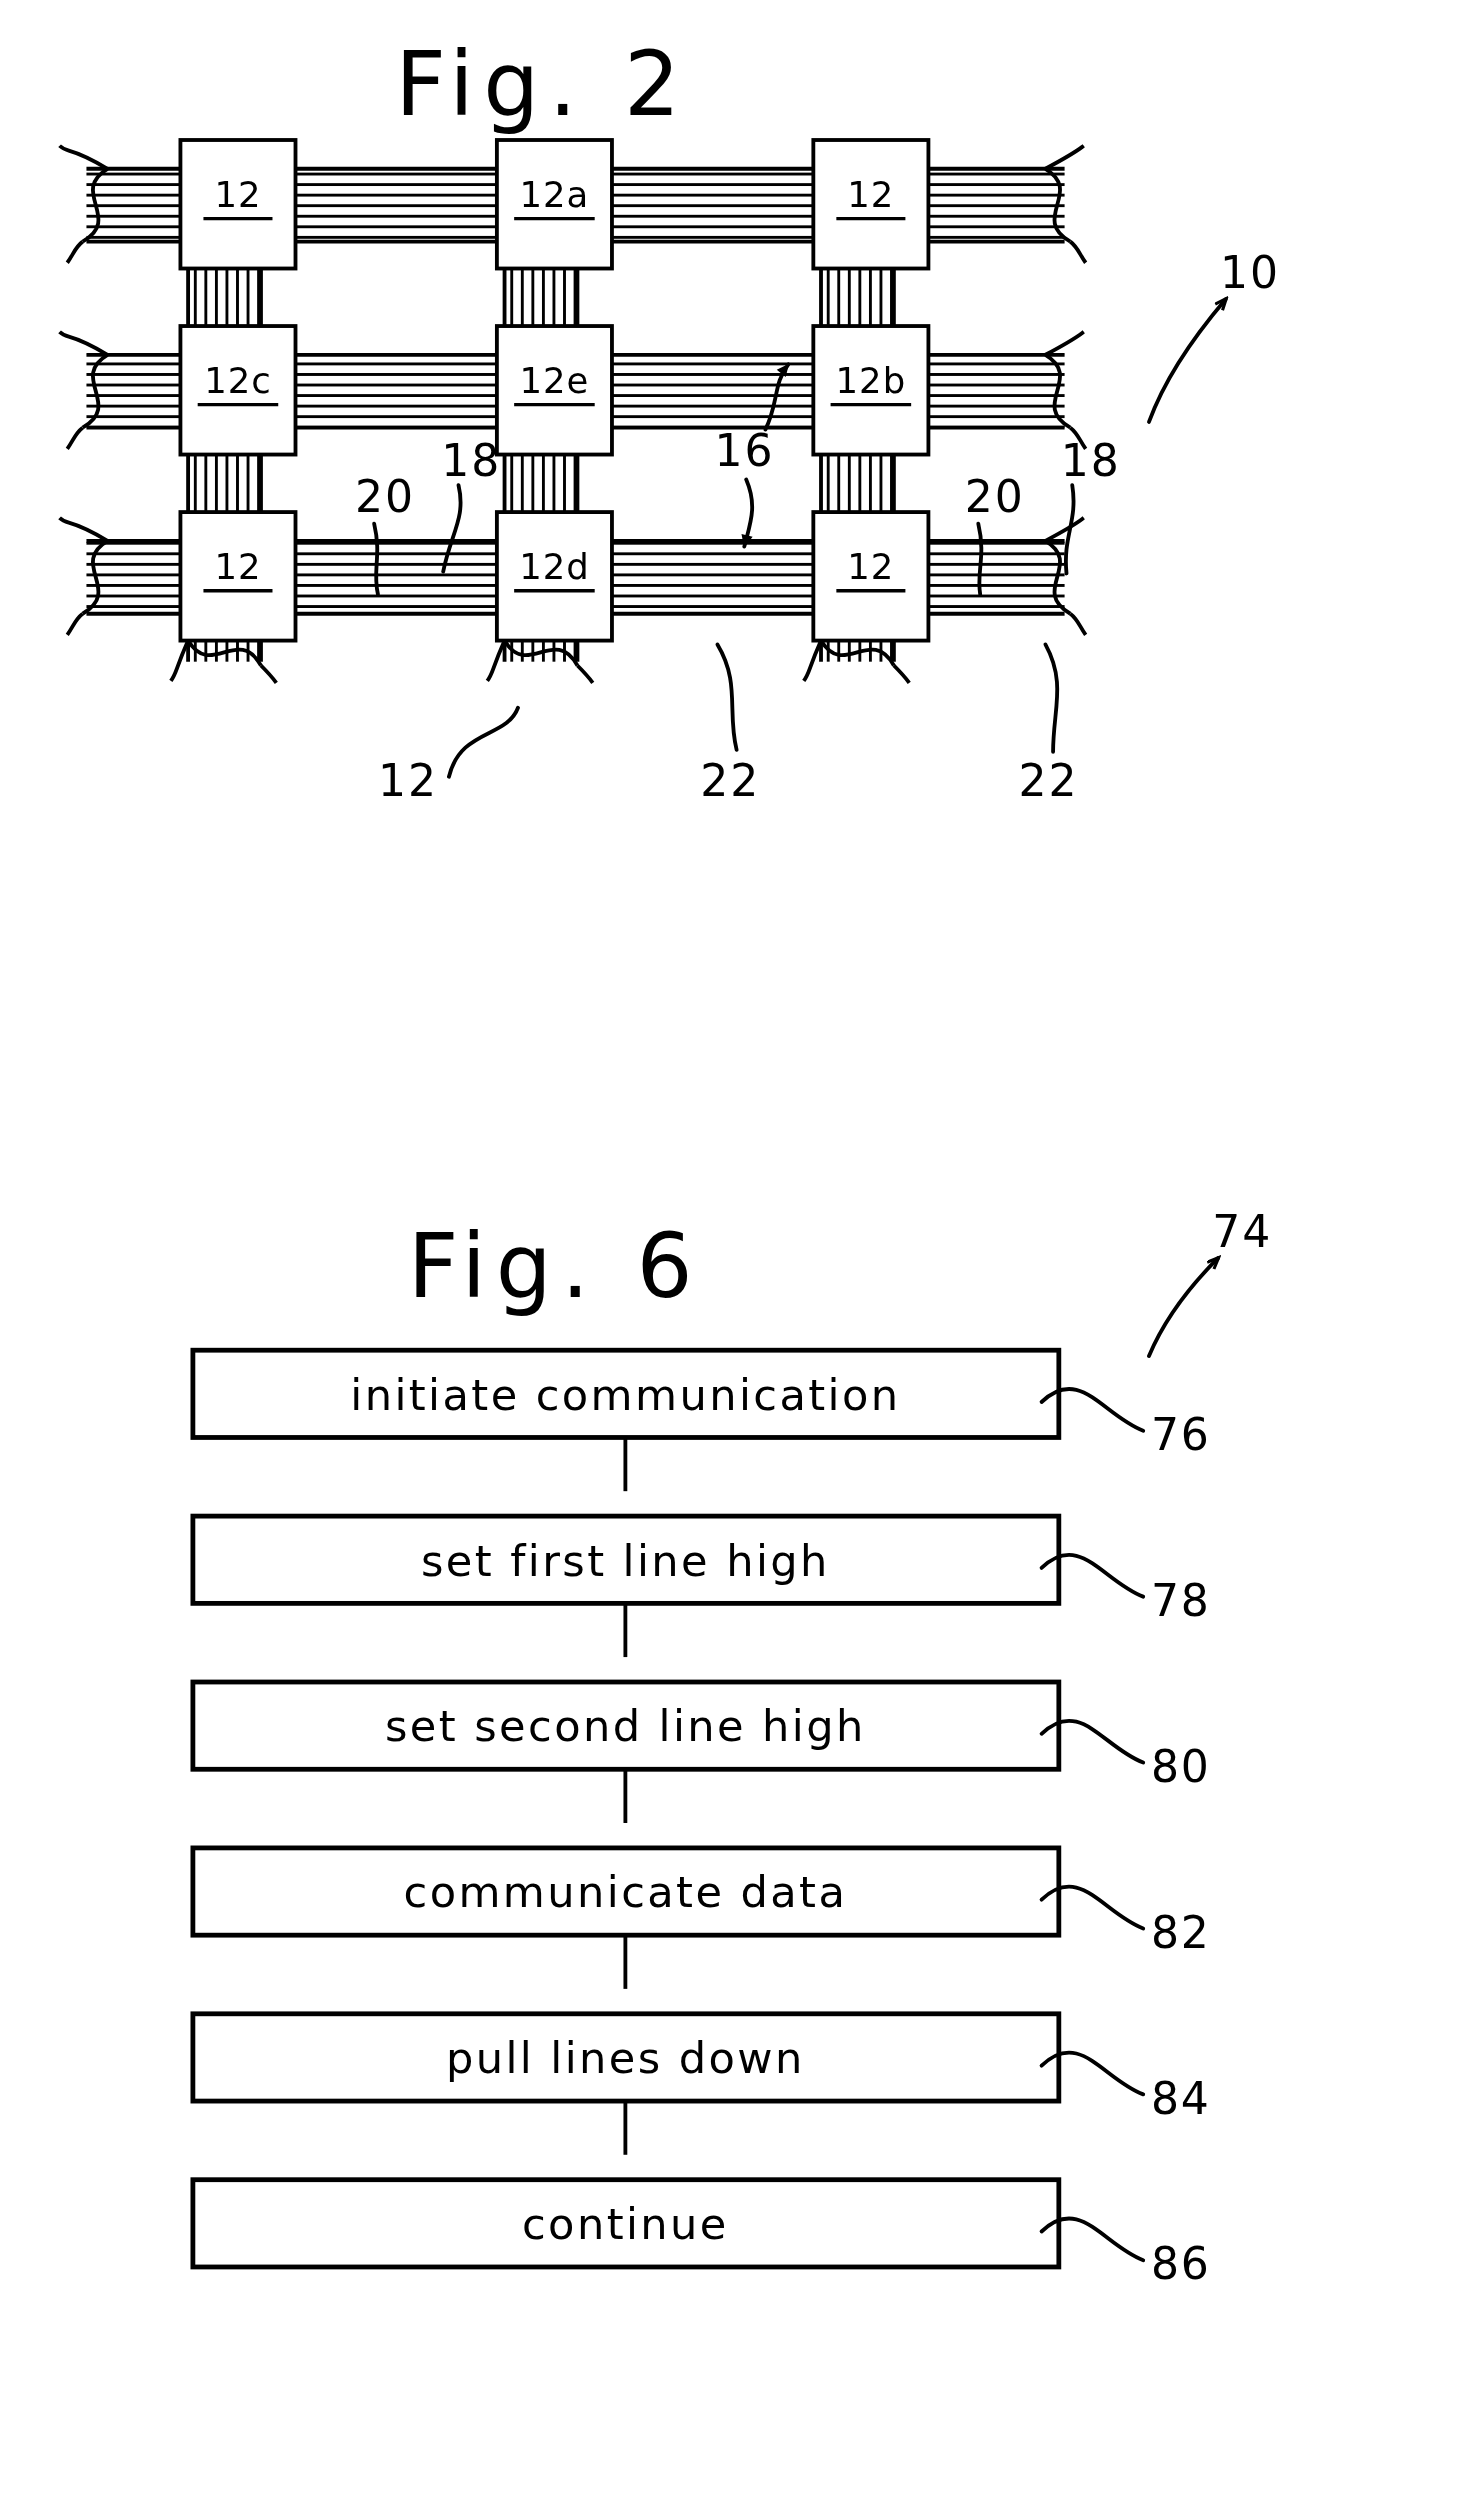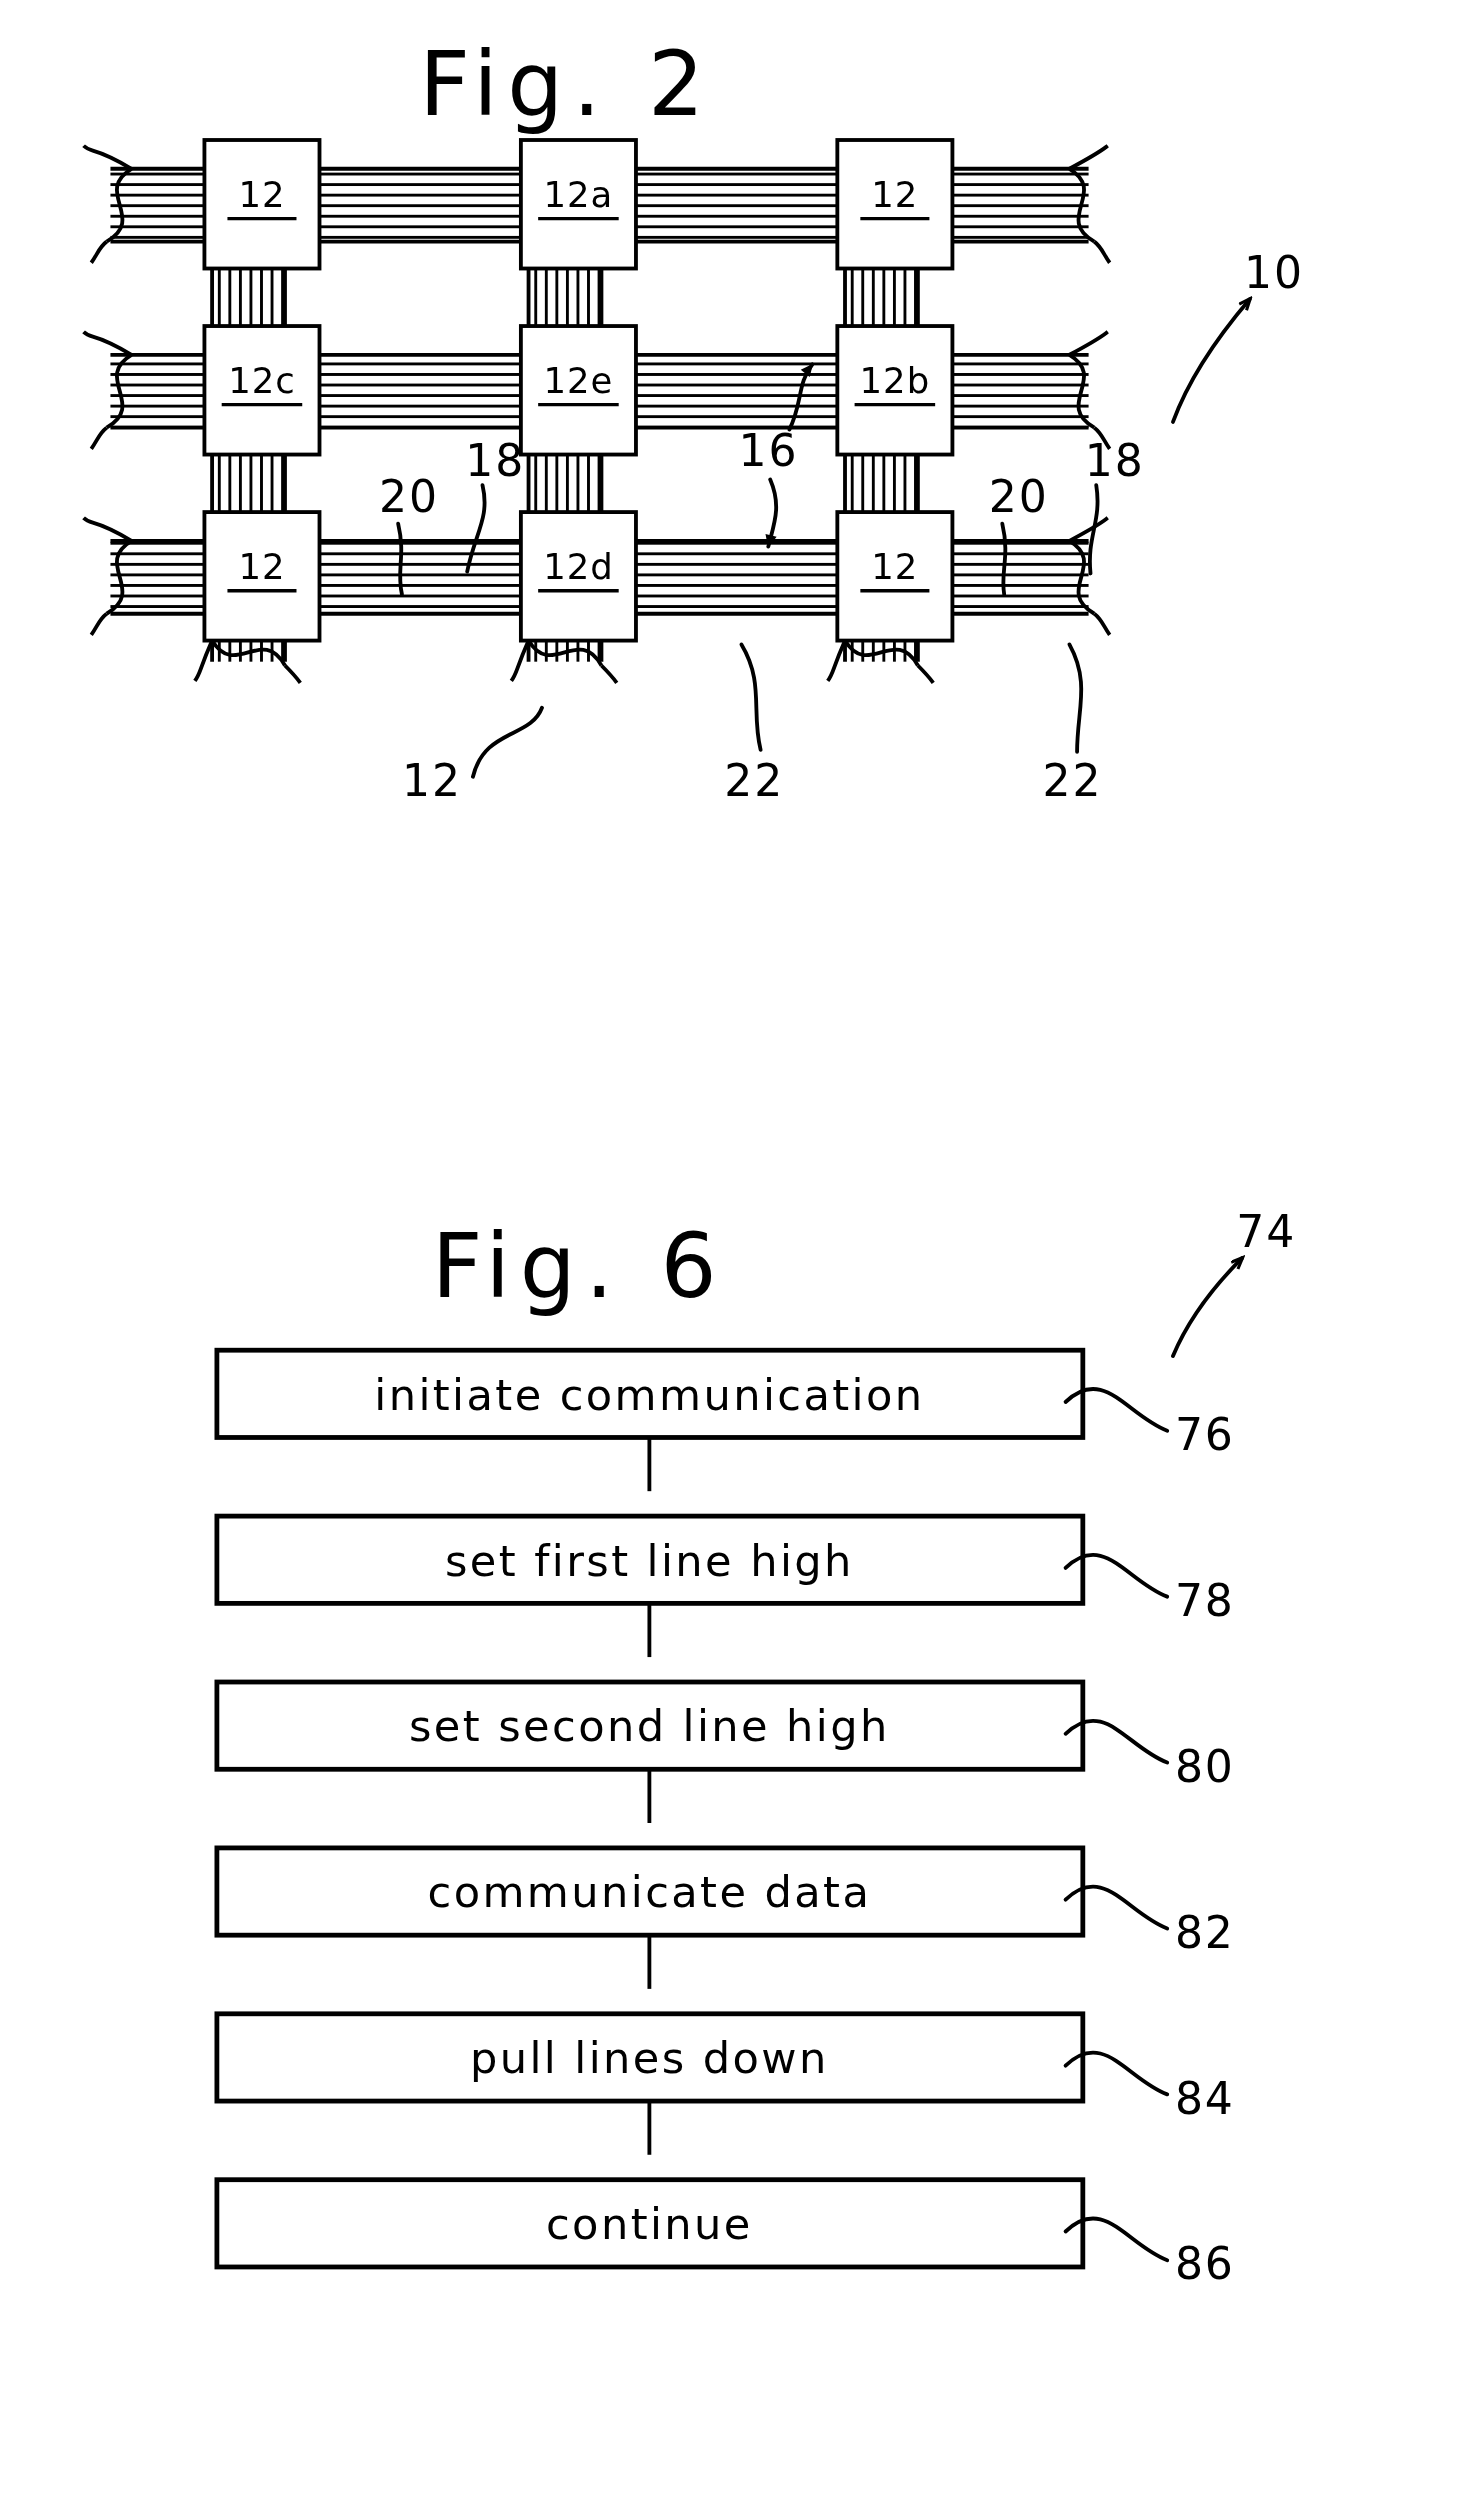--- a/index.html
+++ b/index.html
@@ -11,21 +11,20 @@
     width: 1479px;
     height: 2500px;
     position: relative;
     font-family: "DejaVu Sans", sans-serif;
     color: #000000;
     overflow: hidden;
   }
   #page-root {
     position: absolute;
     inset: 0;
-    margin-left: 24px;
   }
   svg.sheet {
     position: absolute;
     top: 0;
     left: 0;
     width: 1479px;
     height: 2500px;
     display: block;
   }
   .fig-title {

